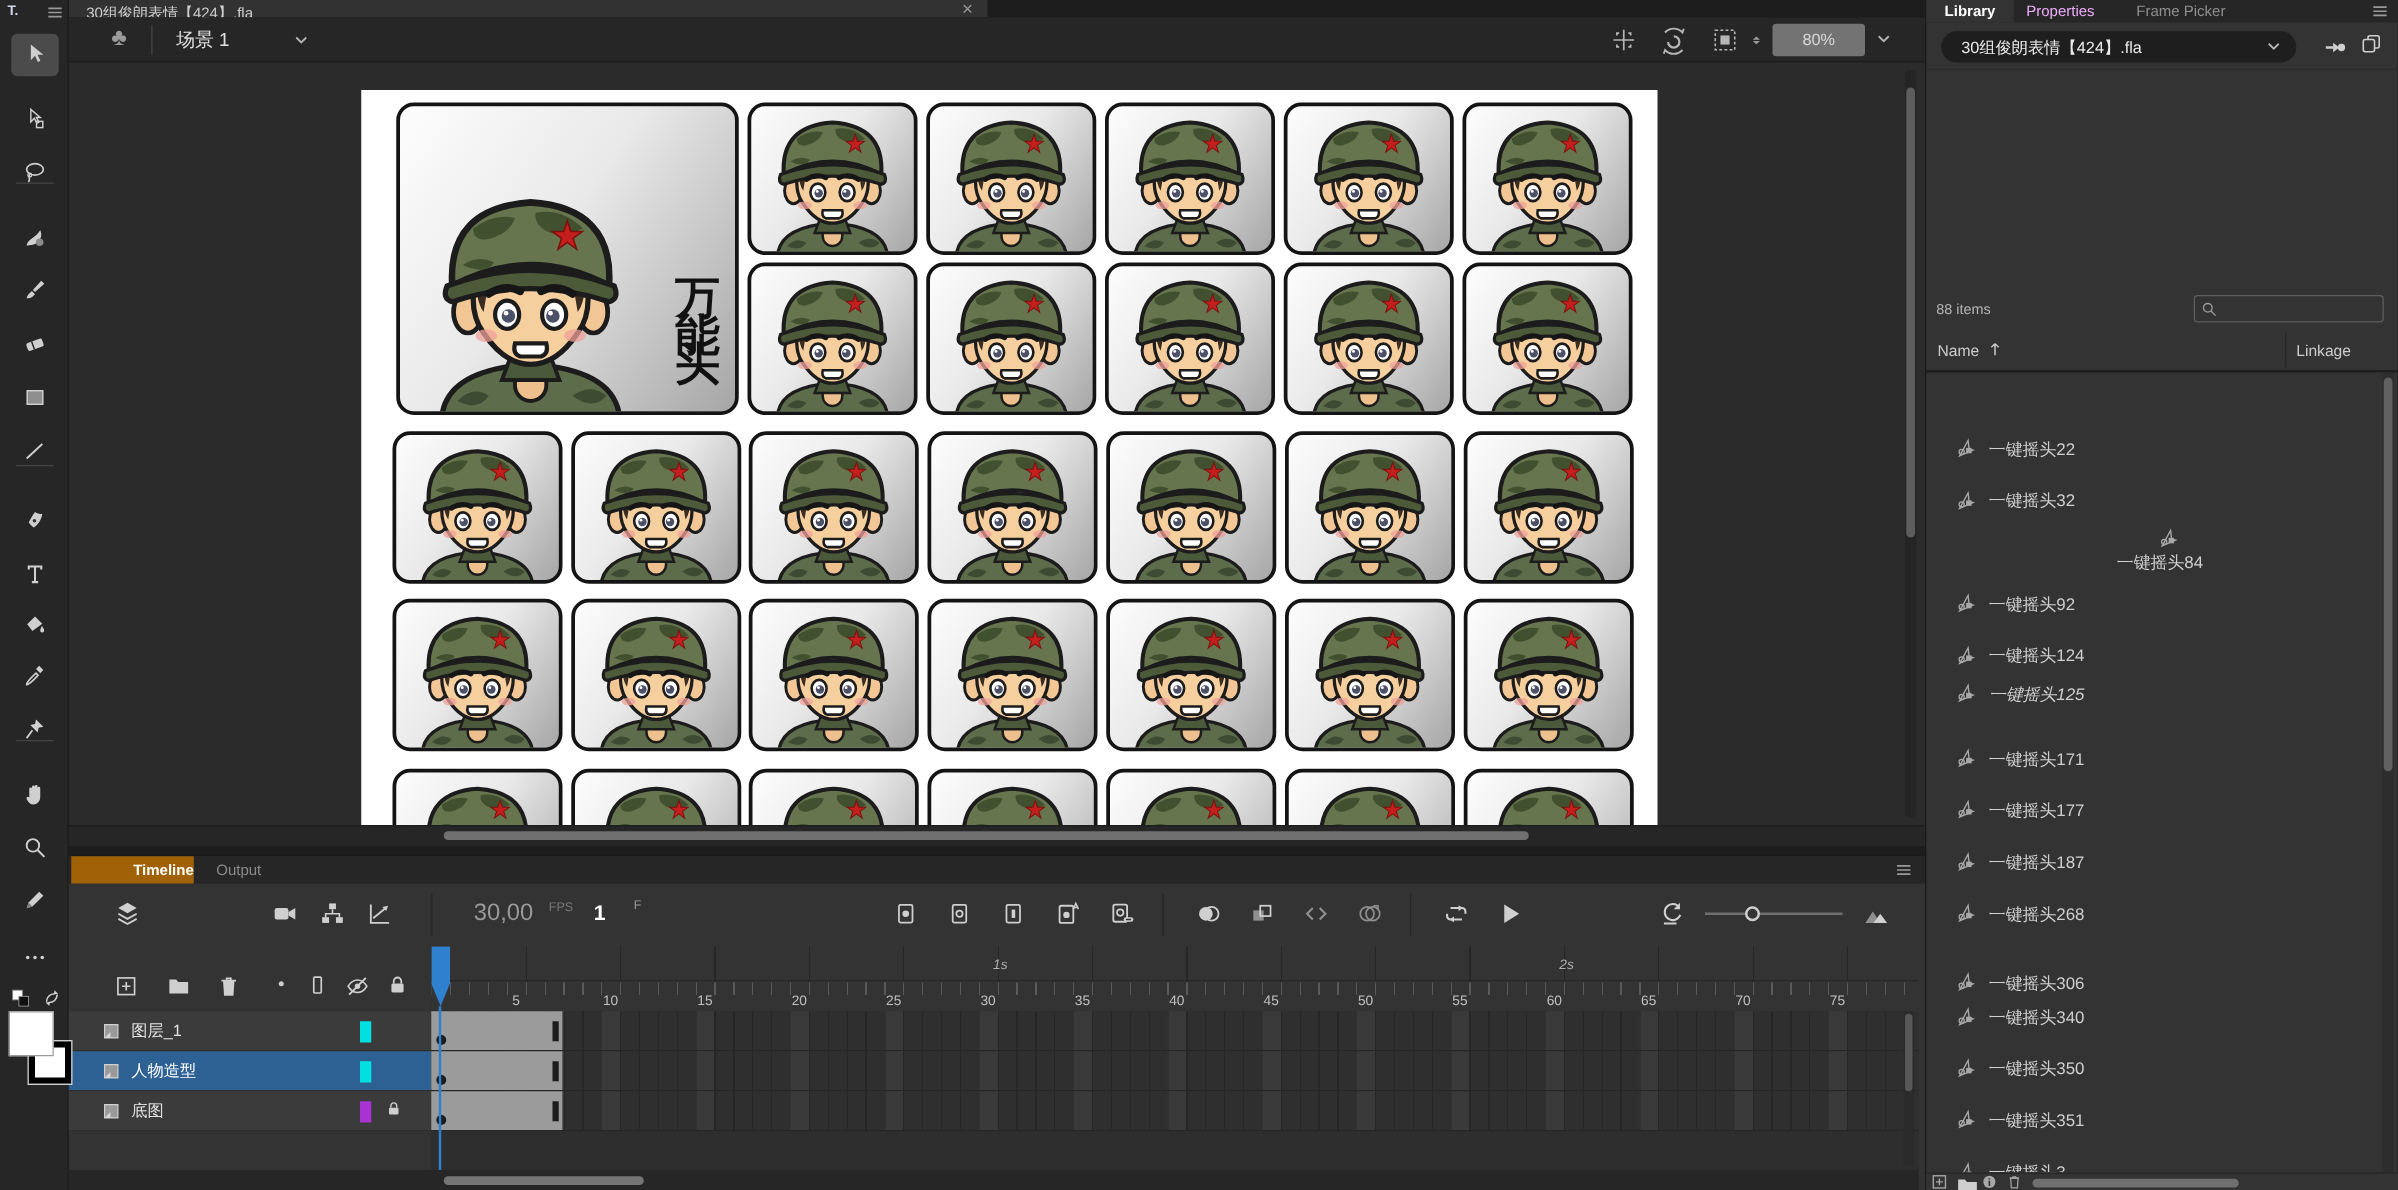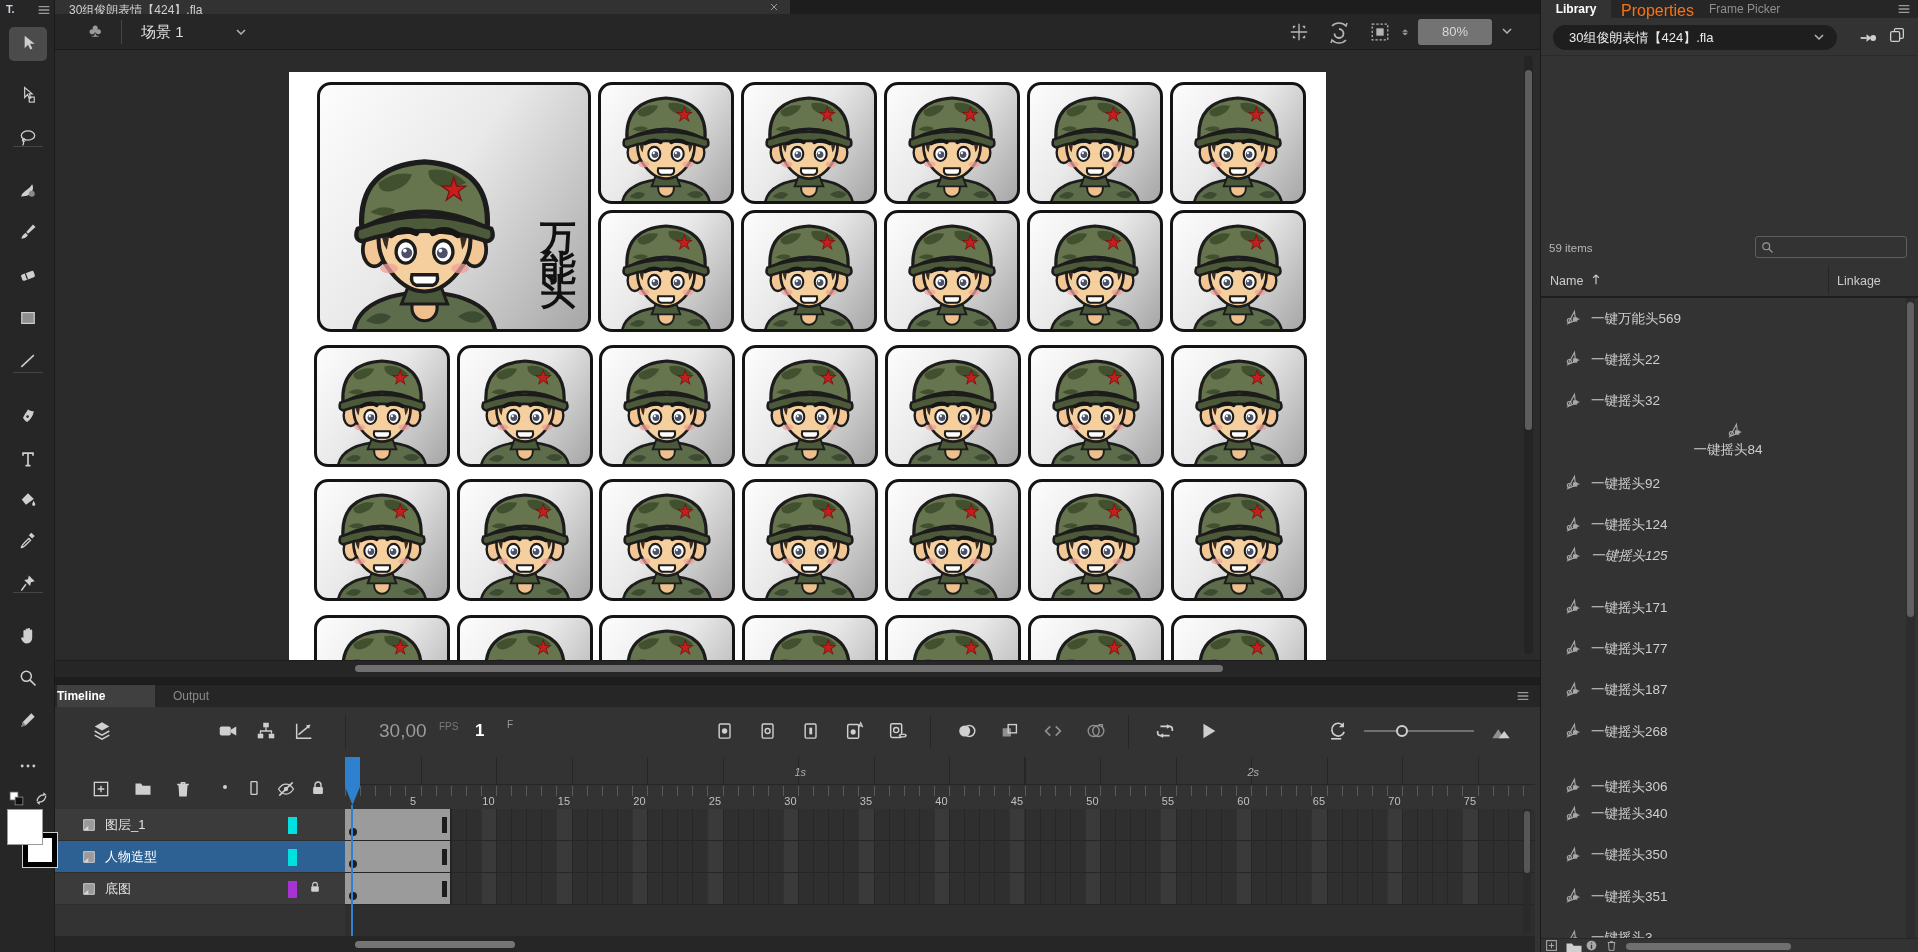--- a/index.html
+++ b/index.html
@@ -43,21 +43,21 @@
   #big-cell-label { position:absolute; top:110px; right:12px; writing-mode:vertical-rl;
     font-size:36px; font-weight:bold; color:#111; letter-spacing:24px; line-height:1; }
   #stage-vscroll { left:1469px; top:6px; width:9px; height:598px; background:#242424; border-radius:4px; }
   #stage-vscroll-thumb { position:absolute; left:1px; top:14px; width:7px; height:360px; background:#5d5d5d; border-radius:4px; }
   #stage-hscroll { left:55px; top:661px; width:1485px; height:16px; background:#262626; }
   #stage-hscroll-thumb { position:absolute; left:300px; top:4px; width:868px; height:7px; background:#707070; border-radius:4px; }
 
   
   #timeline { left:55px; top:684px; width:1485px; height:268px; background:#333333; border-top:1px solid #1a1a1a; }
   #tl-tabstrip { left:0; top:0; width:1485px; height:22px; background:#262626; }
-  #tab-timeline { position:absolute; left:2px; top:0; width:98px; height:22px; background:#404040; color:#fff; font-weight:bold; font-size:12px; text-align:left; line-height:22px; }
+  #tab-timeline { position:absolute; left:2px; top:0; width:98px; height:22px; background:#a16207; color:#fff; font-weight:bold; font-size:12px; text-align:right; line-height:22px; }
   #tab-output { position:absolute; left:100px; top:0; width:72px; height:22px; color:#8a8a8a; font-size:12px; text-align:center; line-height:22px; }
   #tl-menu { position:absolute; left:1460px; top:3px; }
   #tl-toolbar { left:0; top:22px; width:1485px; height:50px; background:#333333;text-align:center; }
   .tl-icon { position:absolute; top:13px; }
   .tl-sep { position:absolute; top:8px; width:1px; height:34px; background:#262626; }
   #fps-value { position:absolute; left:324px; top:13px; font-size:19px; color:#9a9a9a; }
   #fps-unit { position:absolute; left:384px; top:14px; font-size:10px; color:#787878; }
   #frame-value { position:absolute; left:420px; top:14px; font-size:17px; font-weight:bold; color:#fff; }
   #frame-unit { position:absolute; left:452px; top:12px; font-size:10px; color:#9a9a9a; }
 
@@ -96,21 +96,21 @@
   #playhead-line { left:296px; top:120px; width:2px; height:131px; background:#2f80cf; }
   #tl-vscroll { left:1468px; top:124px; width:8px; height:124px; background:#2a2a2a; }
   #tl-vscroll-thumb { position:absolute; left:1px; top:2px; width:6px; height:62px; background:#575757; border-radius:3px; }
   #tl-hscroll { left:0; top:251px; width:1480px; height:17px; background:#262626; }
   #tl-hscroll-thumb { position:absolute; left:300px; top:5px; width:160px; height:7px; background:#757575; border-radius:4px; }
 
   
   #library { left:1540px; top:0; width:378px; height:952px; background:#333333; border-left:1px solid #1a1a1a; }
   #lib-tabbar { left:0; top:0; width:378px; height:18px; background:#262626; }
   #tab-library { position:absolute; left:0; top:0; width:70px; height:18px; background:#333; color:#fff; font-weight:bold; font-size:12px; text-align:center; line-height:18px; }
-  #tab-properties { position:absolute; left:80px; top:2px; color:#f97316; font-size:16px; }
+  #tab-properties { position:absolute; left:80px; top:2px; color:#f0abfc; font-size:12px; }
   #tab-framepicker { position:absolute; left:168px; top:2px; color:#8f8f8f; font-size:12px; }
   #lib-menu { position:absolute; left:355px; top:1px; }
   #lib-file-row { left:0; top:18px; width:378px; height:38px; border-bottom:1px solid #2b2b2b; }
   #lib-file-select { position:absolute; left:12px; top:7px; width:284px; height:25px; background:#1e1e1e; border-radius:13px;
     color:#eaeaea; font-size:13px; line-height:25px; padding-left:16px; }
   #lib-file-chevron { position:absolute; right:10px; top:4px; }
   #lib-pin { position:absolute; left:318px; top:10px; }
   #lib-copy { position:absolute; left:347px; top:8px; }
   #lib-count-row { left:0; top:232px; width:378px; height:30px; }
   #lib-count { position:absolute; left:8px; top:10px; font-size:11.5px; color:#b5b5b5; }
@@ -846,51 +846,41 @@
         </svg>
       </span>
     <span id="lib-copy" class="icon">
         <svg width="18" height="18" viewBox="0 0 24 24" fill="none">
           <rect x="8.5" y="3.5" width="12" height="13" rx="2" stroke="#cfcfcf" stroke-width="1.7"></rect>
           <rect x="3.5" y="7.5" width="12" height="13" rx="2" fill="#333" stroke="#cfcfcf" stroke-width="1.7"></rect>
         </svg>
       </span>
   </div>
   <div id="lib-count-row" class="abs">
-    <span id="lib-count">59 items</span>
+    <span id="lib-count">88 items</span>
     <div id="lib-search">
       <span class="icon">
           <svg width="15" height="15" viewBox="0 0 24 24" fill="none">
             <circle cx="10" cy="10" r="5.5" stroke="#9a9a9a" stroke-width="1.8"></circle>
             <path d="M14 14l6 6" stroke="#9a9a9a" stroke-width="1.8"></path>
           </svg>
         </span>
     </div>
   </div>
   <div id="lib-headers" class="abs">
     <span id="col-name">Name</span>
     <span id="col-sort" class="icon">
         <svg width="14" height="14" viewBox="0 0 24 24" fill="none">
           <path d="M12 21V5M12 5l-5 5M12 5l5 5" stroke="#cccccc" stroke-width="2"></path>
         </svg>
       </span>
     <div id="col-divider"></div>
     <span id="col-linkage">Linkage</span>
   </div>
   <div id="lib-list" class="abs">
-      <div class="lib-item" style="top: 0px;">
-        <span class="icon">
-          <svg width="19" height="19" viewBox="0 0 24 24" fill="none">
-            <path d="M6 18.5 14.5 3l1 8.5 4 1.2L6 18.5z" stroke="#a8a8a8" stroke-width="1.4"></path>
-            <circle cx="8" cy="14.5" r="2.6" stroke="#a8a8a8" stroke-width="1.3"></circle>
-            <rect x="12.5" y="10.5" width="5.5" height="5.5" fill="#a8a8a8"></rect>
-          </svg>
-        </span>
-        <span class="lib-label">一键万能头569</span>
-      </div>
       <div class="lib-item" style="top: 41.3px;">
         <span class="icon">
           <svg width="19" height="19" viewBox="0 0 24 24" fill="none">
             <path d="M6 18.5 14.5 3l1 8.5 4 1.2L6 18.5z" stroke="#a8a8a8" stroke-width="1.4"></path>
             <circle cx="8" cy="14.5" r="2.6" stroke="#a8a8a8" stroke-width="1.3"></circle>
             <rect x="12.5" y="10.5" width="5.5" height="5.5" fill="#a8a8a8"></rect>
           </svg>
         </span>
         <span class="lib-label">一键摇头22</span>
       </div>

